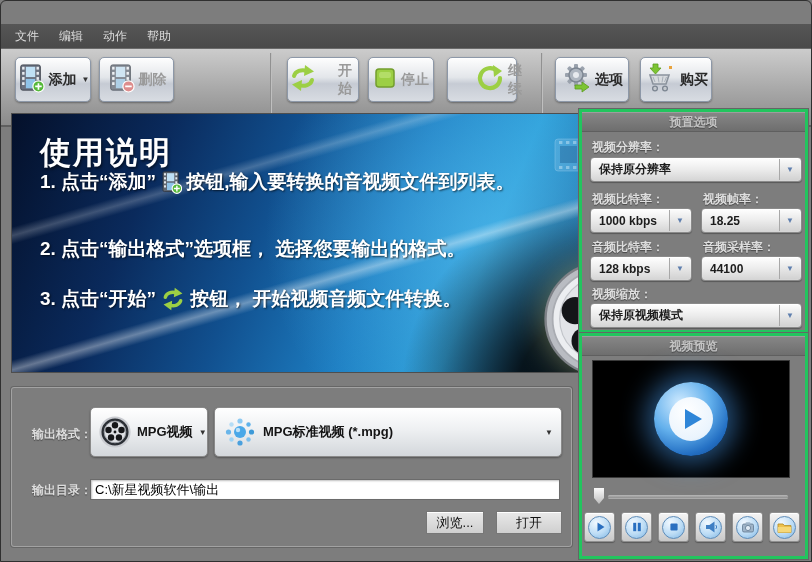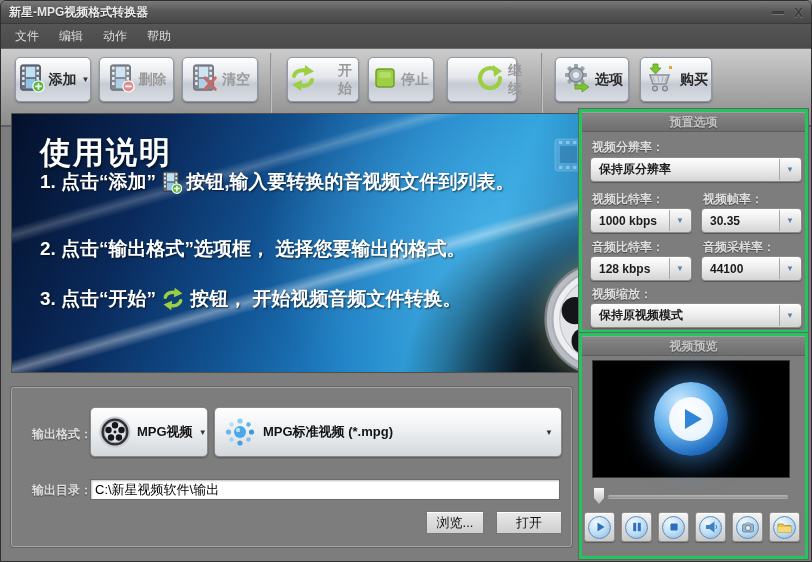--- a/index.html
+++ b/index.html
@@ -113,27 +113,20 @@
   .sm-btn { position:absolute; top:123px; height:23px; border:1px solid #777;
     background:linear-gradient(#e9e9e9,#cfcfcf); font-size:13px; color:#111;
     display:flex; align-items:center; justify-content:center; cursor:pointer;
     box-shadow:inset 0 1px 0 #fff; font-family:"Liberation Sans","DejaVu Sans",sans-serif; }
 </style>
 </head>
 <body>
 
 <div class="window">
 
-  <div class="titlebar">
-    <span class="title">新星-MPG视频格式转换器</span>
-    <span class="win-controls">
-      <span class="min-icon"></span>
-      <span class="close-icon">X</span>
-    </span>
-  </div>
 
   <div class="menubar">
     <span class="menu-item">文件</span>
     <span class="menu-item">编辑</span>
     <span class="menu-item">动作</span>
     <span class="menu-item">帮助</span>
   </div>
 
   <div class="toolbar">
     <div class="tb-btn" style="left:14px;width:76px;">
@@ -176,41 +169,20 @@
               <rect x="20.9" y="15" width="2.6" height="3"></rect>
               <rect x="20.9" y="20.5" width="2.6" height="3"></rect>
             </g>
           <circle cx="23" cy="25" r="6" fill="#dd8d8d" stroke="#fff" stroke-width="1.3"></circle>
           <path d="M19.5 25h7" stroke="#fff" stroke-width="1.8"></path>
         </svg>
       </span>
       <span class="lbl">删除</span>
     </div>
 
-    <div class="tb-btn disabled" style="left:181px;width:76px;">
-      <span>
-        <svg width="28" height="30" viewBox="0 0 30 32">
-          <rect x="4" y="2" width="21" height="27" rx="2" fill="#848a93" stroke="#5a6068"></rect>
-          <rect x="9.5" y="4" width="10" height="11" fill="#cfe4f2"></rect>
-            <rect x="9.5" y="17" width="10" height="10" fill="#aecfe6"></rect>
-          <g fill="#eef1f4">
-              <rect x="5.5" y="4" width="2.6" height="3"></rect>
-              <rect x="5.5" y="9.5" width="2.6" height="3"></rect>
-              <rect x="5.5" y="15" width="2.6" height="3"></rect>
-              <rect x="5.5" y="20.5" width="2.6" height="3"></rect>
-              <rect x="20.9" y="4" width="2.6" height="3"></rect>
-              <rect x="20.9" y="9.5" width="2.6" height="3"></rect>
-              <rect x="20.9" y="15" width="2.6" height="3"></rect>
-              <rect x="20.9" y="20.5" width="2.6" height="3"></rect>
-            </g>
-          <path d="M16 16l11 12M27 16L16 28" stroke="#c96a6a" stroke-width="3.4" stroke-linecap="round"></path>
-        </svg>
-      </span>
-      <span class="lbl">清空</span>
-    </div>
 
     <div class="tb-sep" style="left:269px;"></div>
 
     <div class="tb-btn disabled" style="left:286px;width:72px;gap:20px;">
       <span>
         <svg width="30" height="28" viewBox="0 0 28 28">
           <path d="M5 12 A 9 7 0 0 1 18 7" fill="none" stroke="#9ccf44" stroke-width="4" stroke-linecap="round"></path>
           <polygon points="16,1 25,7.5 15,12" fill="#9ccf44"></polygon>
           <path d="M23 16 A 9 7 0 0 1 10 21" fill="none" stroke="#9ccf44" stroke-width="4" stroke-linecap="round"></path>
           <polygon points="12,27 3,20.5 13,16" fill="#9ccf44"></polygon>
@@ -377,21 +349,21 @@
 
     <span class="fld-label" style="left:10px; top:79px;">视频比特率：</span>
     <span class="fld-label" style="left:121px; top:79px;">视频帧率：</span>
     <div class="combo" style="left:8px; top:96px; width:102px;">
       <span class="val">1000 kbps</span>
       <span class="arrow-btn">
           <span>▼</span>
         </span>
     </div>
     <div class="combo" style="left:119px; top:96px; width:101px;">
-      <span class="val">30.35</span>
+      <span class="val">18.25</span>
       <span class="arrow-btn">
           <span>▼</span>
         </span>
     </div>
 
     <span class="fld-label" style="left:10px; top:127px;">音频比特率：</span>
     <span class="fld-label" style="left:121px; top:127px;">音频采样率：</span>
     <div class="combo" style="left:8px; top:144px; width:102px;">
       <span class="val">128 kbps</span>
       <span class="arrow-btn">

